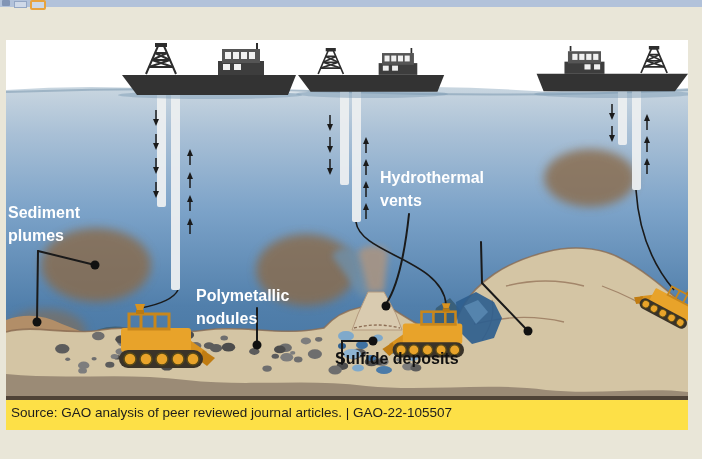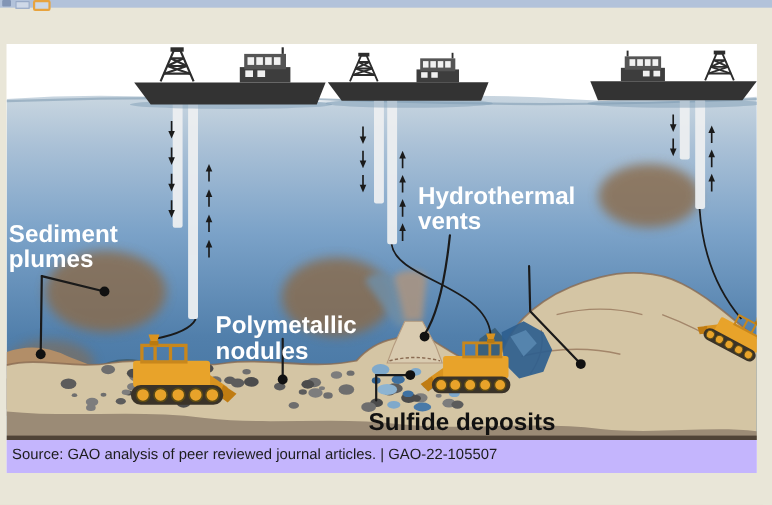--- a/index.html
+++ b/index.html
@@ -4,23 +4,23 @@
 <style>
   html,body{margin:0;padding:0;}
   body{font-family:"Liberation Sans", sans-serif; background:#d7d3c5;}
   .screen{position:relative;width:702px;height:459px;background:var(--bg,#e9e6d8);overflow:hidden;}
   .topbar{position:absolute;left:0;top:0;width:702px;height:7px;background:#b2c2da;}
   .tb1{position:absolute;left:2px;top:0;width:8px;height:6px;background:#8295b5;border-radius:1px;}
   .tb2{position:absolute;left:14px;top:1px;width:11px;height:5px;background:#cfd9e8;border:1px solid #93a6c4;}
   .tb3{position:absolute;left:30px;top:0;width:12px;height:6px;background:#cdd8e6;border:2px solid var(--accent,#e8a33d);border-radius:2px;}
   .canvas{position:absolute;left:6px;top:40px;width:682px;height:390px;background:#ffffff;}
   .canvas svg{position:absolute;left:0;top:0;}
-  .lbl{position:absolute;font-weight:bold;font-size:22px;line-height:23px;color:var(--label,#ffffff);white-space:pre-line;letter-spacing:0px;}
+  .lbl{position:absolute;font-weight:bold;font-size:16px;line-height:23px;color:var(--label,#ffffff);white-space:pre-line;letter-spacing:0px;}
   .lbl.dark{color:#111111;}
-  .source{position:absolute;left:0;bottom:0;width:100%;height:30px;background:#c4b5fd;}
+  .source{position:absolute;left:0;bottom:0;width:100%;height:30px;background:#fde047;}
   .source span{position:absolute;left:5px;top:5px;font-size:13.5px;color:#1c1c1c;}
 </style>
 </head>
 <body>
 
 <div class="screen">
 
   <div class="topbar">
     <span class="tb1"></span>
     <span class="tb2"></span>
@@ -283,19 +283,19 @@
         <circle cx="367" cy="301" r="4.5"></circle>
       </g>
     </svg>
 
     <div class="lbl" style="left:2px;top:161px;">Sediment
 plumes</div>
     <div class="lbl" style="left:190px;top:224px;margin-top:20px;">Polymetallic
 nodules</div>
     <div class="lbl" style="left:374px;top:126px;">Hydrothermal
 vents</div>
-    <div class="lbl dark" style="left:329px;top:332px;">Sulfide deposits</div>
+    <div class="lbl dark" style="left:329px;top:307px;">Sulfide deposits</div>
 
     <div class="source">
       <span>Source: GAO analysis of peer reviewed journal articles.  |  GAO-22-105507</span>
     </div>
   </div>
 </div>
 
 </body></html>

